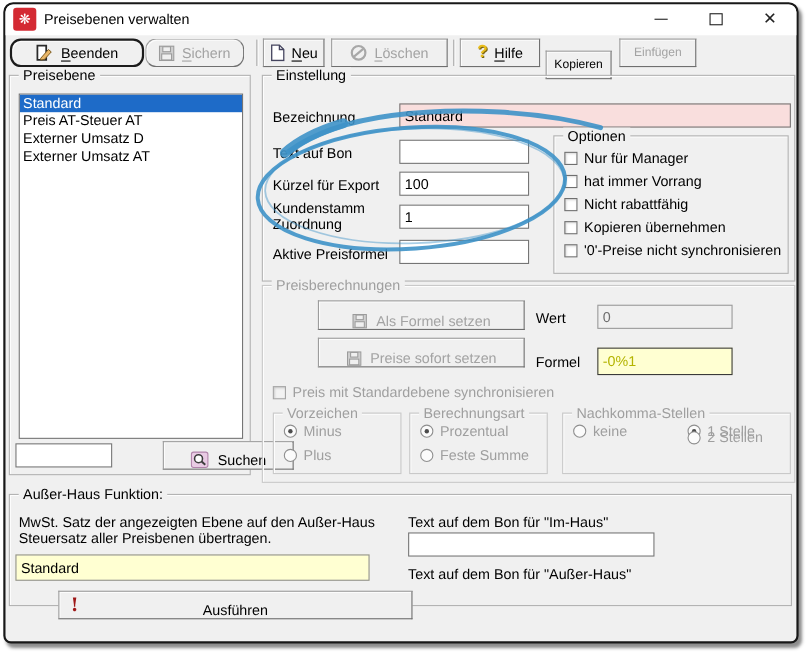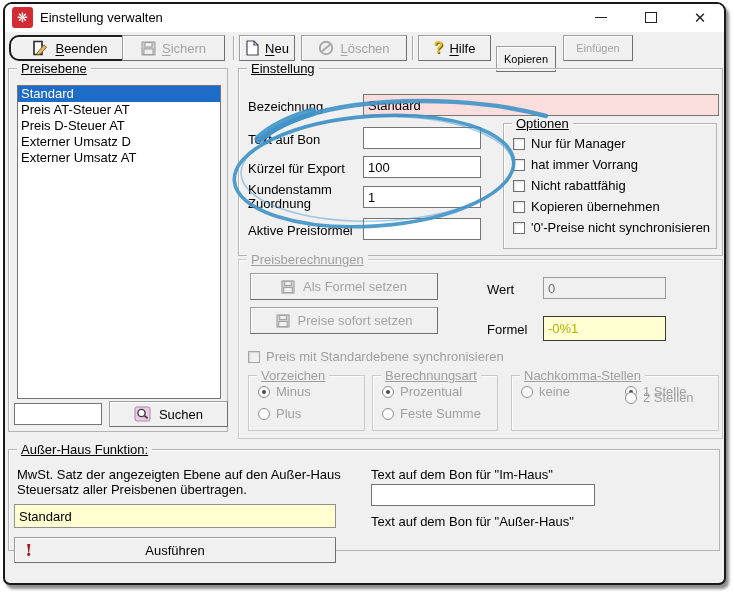--- a/index.html
+++ b/index.html
@@ -20,55 +20,55 @@
   .tbtn{position:absolute;top:3px;height:26px;box-sizing:border-box;background:#f0f0f0;
         border:1px solid #9d9d9d;border-bottom-color:#6f6f6f;border-right-color:#6f6f6f;
         box-shadow:inset 1px 1px 0 #fcfcfc;display:flex;align-items:center;justify-content:center;gap:6px;}
   .tbtn.default{border:2px solid #1c1c1c;}
   .tbtn .lbl{white-space:nowrap;}
   .key{text-decoration:underline;text-underline-offset:2px;}
   .dis{color:#a3a3a3;}
   .sep{position:absolute;top:4px;width:1px;height:24px;background:#a9a9a9;box-shadow:1px 0 0 #fff;}
   .smallfont{font-size:11px;}
   .grp{position:absolute;box-sizing:border-box;border:1px solid #b3b3b3;box-shadow:inset 1px 1px 0 #fdfdfd;}
-  .grp-title{position:absolute;top:-8px;left:8px;background:#f0f0f0;padding:0 4px;white-space:nowrap;text-decoration:underline;}
+  .grp-title{position:absolute;top:-8px;left:8px;background:#f0f0f0;padding:0 4px;white-space:nowrap;}
   .grp.disabled{border-color:#c9c9c9;}
   .grp.disabled .grp-title{color:#9f9f9f;}
   .field{position:absolute;box-sizing:border-box;height:22px;background:#fff;border:1px solid #757575;
          font-family:"Liberation Sans",sans-serif;font-size:13px;padding:1px 4px;color:#000;}
   .field.pink{background:#f9dedd;}
   .field.yellow{background:#ffffd2;}
   .field.graydis{background:#f0f0f0;color:#6e6e6e;border-color:#9a9a9a;}
   .lab{position:absolute;white-space:nowrap;}
   .listbox{position:absolute;background:#fff;border:1px solid #757575;box-sizing:border-box;overflow:hidden;}
   .list-item{height:16px;line-height:16px;padding-left:3px;white-space:nowrap;}
   .list-item.selected{background:#1e6bc8;color:#fff;}
   .btn{position:absolute;box-sizing:border-box;background:#f0f0f0;border:1px solid #9d9d9d;
        border-bottom-color:#6f6f6f;border-right-color:#6f6f6f;box-shadow:inset 1px 1px 0 #fcfcfc;
-       display:flex;align-items:center;justify-content:center;gap:8px;}
+       display:flex;align-items:flex-end;justify-content:center;gap:8px;margin-left:39px;}
   .btn.disbtn{color:#a3a3a3;}
   .chk-row{position:absolute;display:flex;align-items:center;gap:6px;white-space:nowrap;}
   .chk{width:12px;height:12px;box-sizing:border-box;background:#fff;border:1px solid #6f6f6f;
        box-shadow:inset 1px 1px 2px rgba(0,0,0,.15);flex:none;}
   .chk.disc{border-color:#a5a5a5;background:#f2f2f2;}
   .radio{width:12px;height:12px;box-sizing:border-box;border-radius:50%;border:1px solid #8f8f8f;
          background:#fbfbfb;position:relative;flex:none;}
   .radio.sel::after{content:"";position:absolute;left:3px;top:3px;width:4px;height:4px;border-radius:50%;background:#4c4c4c;}
   .rad-row{position:absolute;display:flex;align-items:center;gap:6px;white-space:nowrap;color:#9f9f9f;}
   .anno{position:absolute;left:0;top:0;pointer-events:none;z-index:60;}
   svg{display:block;}
 </style>
 </head>
 <body>
 
 <div class="window">
 
   <div class="titlebar">
     <div class="app-icon">❋</div>
-    <div class="title-text">Einstellung verwalten</div>
+    <div class="title-text">Preisebenen verwalten</div>
     <div class="win-btn" style="left:577px;">
         <div class="glyph-min"></div>
       </div>
     <div class="win-btn" style="left:627px;">
         <div class="glyph-max"></div>
       </div>
     <div class="win-btn" style="left:676px;">
         <div class="glyph-close">✕</div>
       </div>
   </div>
@@ -76,21 +76,21 @@
   <div class="toolbar">
     <div class="tbtn default" style="left:4px;width:122px;border-radius:10px;">
       <span>
         <svg width="17" height="16" viewBox="0 0 17 16">
             <path d="M2 1.5 h8 v13 h-8 z" fill="#fff" stroke="#2a2a2a" stroke-width="1.6"></path>
             <path d="M5 13 L12 5 l2.6 2.2 L8.4 14 l-3.4 .6 z" fill="#e9b668" stroke="#7c5c20" stroke-width="0.9"></path>
           </svg>
       </span>
       <span class="lbl"><span class="key">B</span><span>eenden</span></span>
     </div>
-    <div class="tbtn dis" style="left:117px;width:103px;">
+    <div class="tbtn dis" style="left:127px;width:90px;border-radius:10px;">
       <span>
         <svg width="15" height="15" viewBox="0 0 15 15">
             <rect x="1" y="1" width="13" height="13" fill="#cfcfcf" stroke="#9b9b9b"></rect>
             <rect x="4" y="1.5" width="7" height="4.5" fill="#efefef" stroke="#9b9b9b"></rect>
             <rect x="3" y="8" width="9" height="5.5" fill="#efefef" stroke="#9b9b9b"></rect>
           </svg>
       </span>
       <span class="lbl"><span class="key">S</span><span>ichern</span></span>
     </div>
     <div class="sep" style="left:228px;"></div>
@@ -123,21 +123,20 @@
     <div class="tbtn smallfont dis" style="left:558px;width:70px;">
       <span class="lbl">Einfügen</span>
     </div>
   </div>
 
   <div class="grp" style="left:3px;top:64px;width:220px;height:364px;">
     <span class="grp-title">Preisebene</span>
     <div class="listbox" style="left:8px;top:16px;width:204px;height:314px;">
       <div class="list-item selected">Standard</div>
       <div class="list-item">Preis AT-Steuer AT</div>
-      <div class="list-item">Preis D-Steuer AT</div>
       <div class="list-item">Externer Umsatz D</div>
       <div class="list-item">Externer Umsatz AT</div>
     </div>
     <input class="field" style="left: 5px; top: 334px; width: 88px;" value="">
     <div class="btn" style="left:100px;top:332px;width:119px;height:26px;">
       <span>
         <svg width="17" height="16" viewBox="0 0 17 16">
             <rect x="1" y="1" width="15" height="14" rx="2" fill="#e9cbe4" stroke="#b184ab"></rect>
             <circle cx="7.5" cy="7" r="3.6" fill="#fdfdfd" stroke="#3c3c3c" stroke-width="1.4"></circle>
             <line x1="10.3" y1="9.6" x2="13.6" y2="12.4" stroke="#3c3c3c" stroke-width="1.8"></line>

